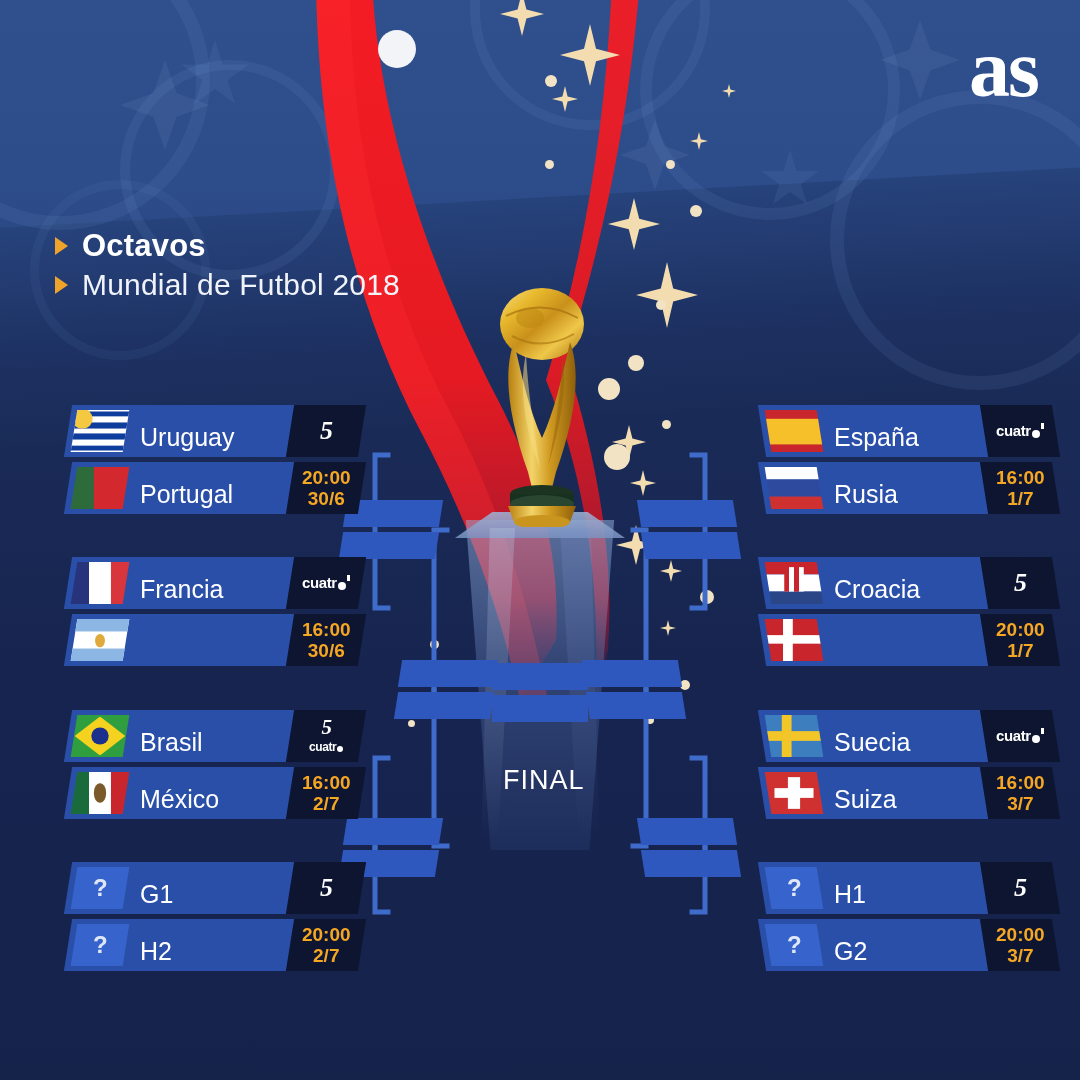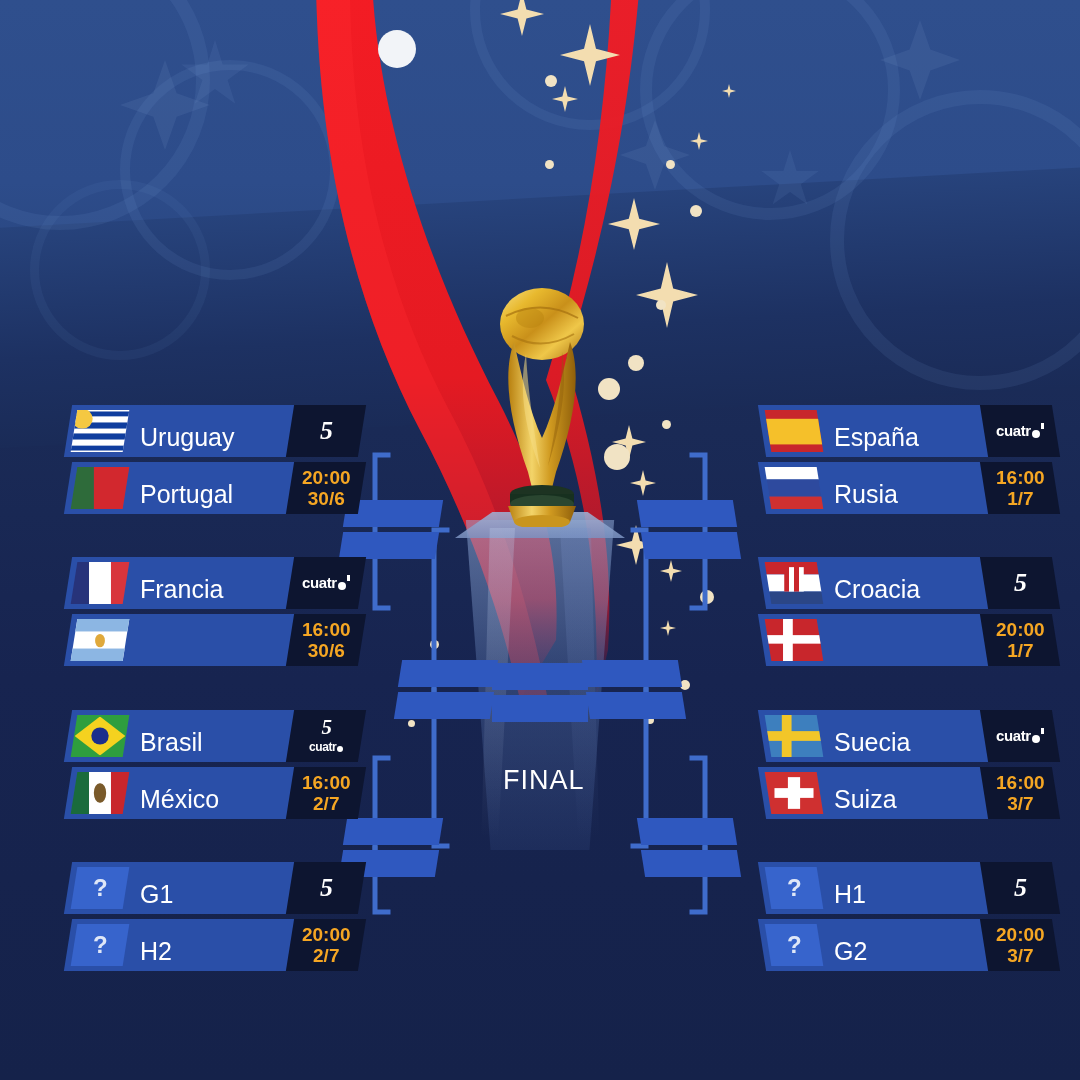--- a/index.html
+++ b/index.html
@@ -341,21 +341,32 @@
     <path d="M44,72 C36,108 44,150 58,186 C52,148 46,110 44,72 Z" fill="#f6dd84" opacity=".55"></path>
     <path d="M80,70 C86,104 78,146 66,184 C74,146 80,106 80,70 Z" fill="#8d5e0b" opacity=".45"></path>
 
     <ellipse cx="60" cy="212" rx="32" ry="9" fill="#1d3322"></ellipse>
     <rect x="28" y="212" width="64" height="10" fill="#17301f"></rect>
     <ellipse cx="60" cy="222" rx="32" ry="9" fill="#2a4630"></ellipse>
     <path d="M26,224 L94,224 L88,240 L32,240 Z" fill="url(#gold2)"></path>
     <ellipse cx="60" cy="240" rx="28" ry="7" fill="#c9951e"></ellipse>
   </svg>
 
-
+  <div class="title-block">
+    <div class="title-row">
+      <div class="tri"></div>
+      <div class="t-main">Octavos</div>
+    </div>
+    <div class="title-row">
+      <div class="tri"></div>
+      <div class="t-sub">Mundial de Futbol 2018</div>
+    </div>
+  </div>
+
+  <div class="as-logo">as</div>
 
   <svg class="blines" viewBox="0 0 1080 1080">
     <g stroke="#3f6ccb" stroke-width="5" fill="none" stroke-linecap="square">
 
       <path d="M388,455 L375,455 L375,545"></path>
       <path d="M388,608 L375,608 L375,545"></path>
       <path d="M388,758 L375,758 L375,848"></path>
       <path d="M388,912 L375,912 L375,848"></path>
 
       <path d="M447,530 L434,530 L434,690"></path>

